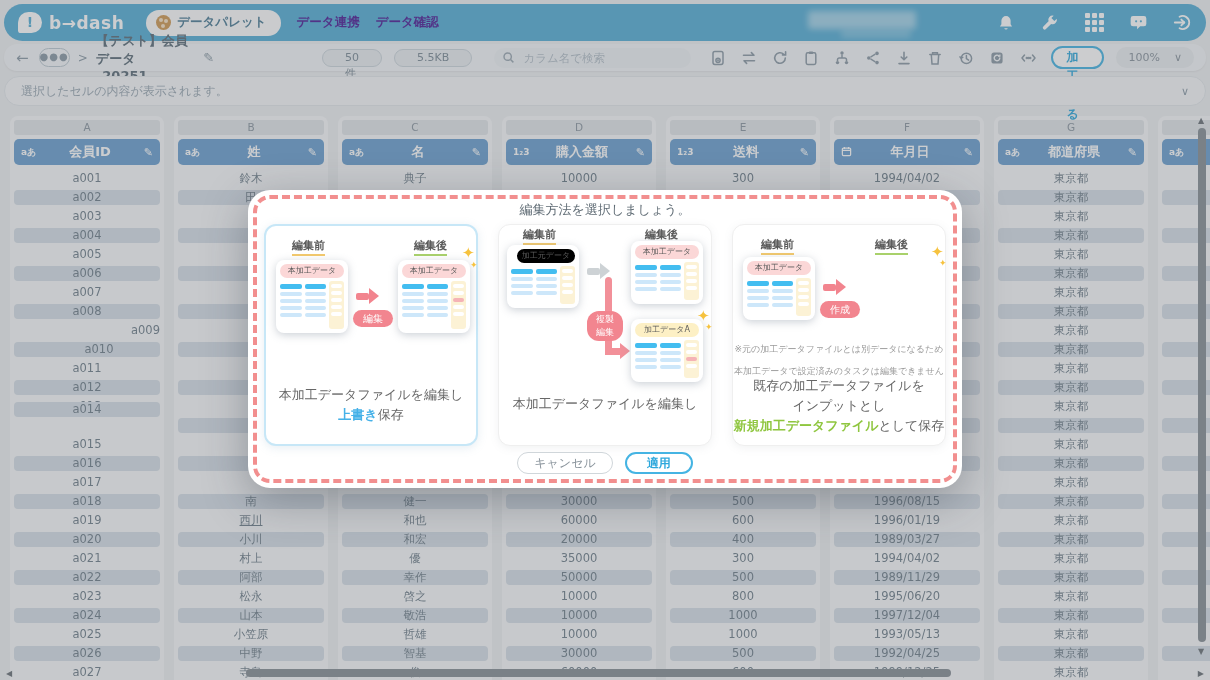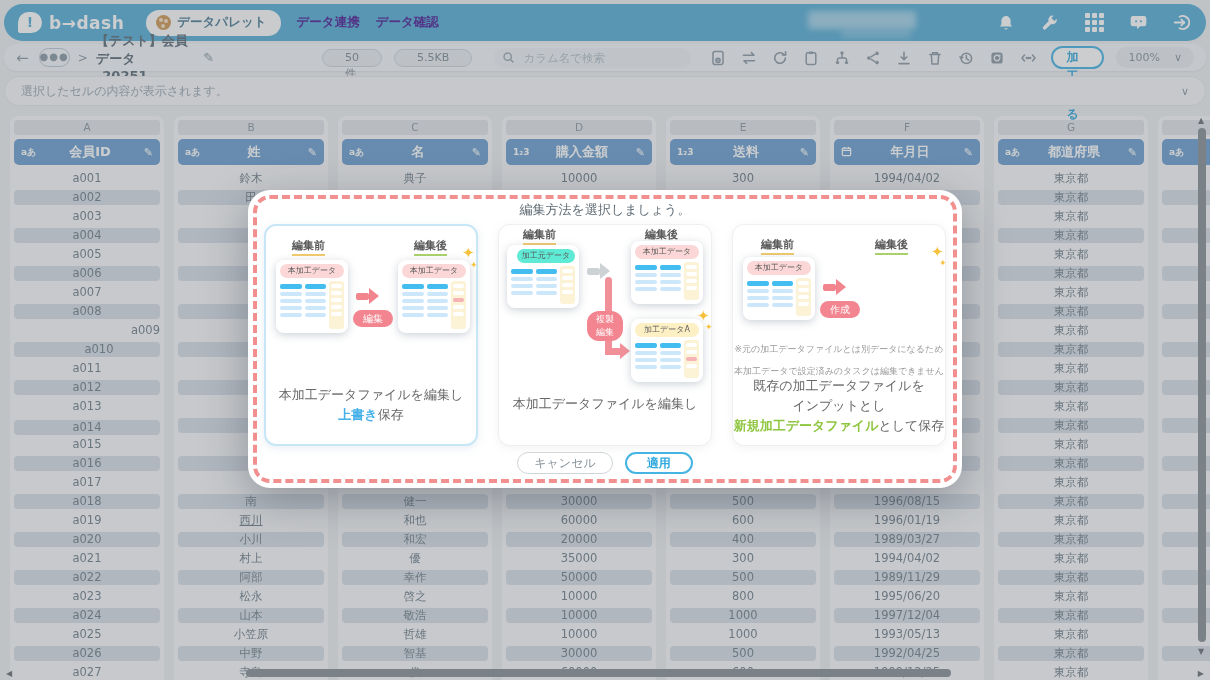--- a/index.html
+++ b/index.html
@@ -93,21 +93,21 @@
   .card.selected { border:2px solid #c7e7f7; box-shadow:0 2px 10px rgba(120,160,190,.18); }
   .ill-label { position:absolute; font-size:11px; font-weight:bold; color:#5a5a5a; padding-bottom:1px;
                border-bottom:2px solid; width:max-content; }
   .ill-label.before { border-color:#f3c96c; }
   .ill-label.after { border-color:#a9d16b; }
 
   .mt { position:absolute; width:72px; background:#fff; border-radius:8px; padding:4px;
         box-shadow:0 2px 8px rgba(140,150,165,.45); }
   .mt-pill { height:14px; border-radius:7px; font-size:8px; color:#5a5a5a; text-align:center; line-height:14px;
              white-space:nowrap; overflow:hidden; }
-  .mt-pill.pink { background:#fbd7d7; } .mt-pill.blue { background:#5eead4;margin-left:6px; } .mt-pill.yellow { background:#fdf0c5; }
+  .mt-pill.pink { background:#fbd7d7; } .mt-pill.blue { background:#000000;margin-left:6px; } .mt-pill.yellow { background:#fdf0c5; }
   .mt-body { position:relative; height:48px; margin-top:3px; }
   .mt-body.sm { height:38px; }
   .mt-cream { position:absolute; top:0; right:0; bottom:0; width:15px; background:#fcf2d5; border-radius:3px;
               padding:3px 2px; display:flex; flex-direction:column; gap:3px; }
   .mt-cream i { height:4px; background:#fff; border-radius:2px; }
   .mt-cream i.pk { background:#f5b3b6; }
   .mt-left { position:absolute; top:0; left:0; right:18px; display:flex; flex-direction:column; gap:3px; }
   .hbar { height:5px; background:#43bdf0; border-radius:2px; flex:1; }
   .hrow, .rrow { display:flex; gap:3px; }
   .rrow i { flex:1; height:4px; background:#cde7fa; border-radius:2px; }
@@ -309,21 +309,21 @@
       <div class="cell alt" style="top: 112px;">a004</div>
       <div class="cell" style="top: 129px;">a005</div>
       <div class="cell alt" style="top: 150px;">a006</div>
       <div class="cell" style="top: 167px;">a007</div>
       <div class="cell alt" style="top: 188px;">a008</div>
       <div class="cell" style="top: 205px; text-align: right;">a009</div>
       <div class="cell alt" style="top: 226px; padding-left: 24px;">a010</div>
       <div class="cell" style="top: 243px;">a011</div>
       <div class="cell alt" style="top: 264px;">a012</div>
       <div class="cell" style="top: 281px;">a013</div>
-      <div class="cell alt" style="top: 304px;">a014</div>
+      <div class="cell alt" style="top: 286px;">a014</div>
       <div class="cell" style="top: 319px;">a015</div>
       <div class="cell alt" style="top: 340px;">a016</div>
       <div class="cell" style="top: 357px;">a017</div>
       <div class="cell alt" style="top: 378px;">a018</div>
       <div class="cell" style="top: 395px;">a019</div>
       <div class="cell alt" style="top: 416px;">a020</div>
       <div class="cell" style="top: 433px;">a021</div>
       <div class="cell alt" style="top: 454px;">a022</div>
       <div class="cell" style="top: 471px;">a023</div>
       <div class="cell alt" style="top: 492px;">a024</div>

